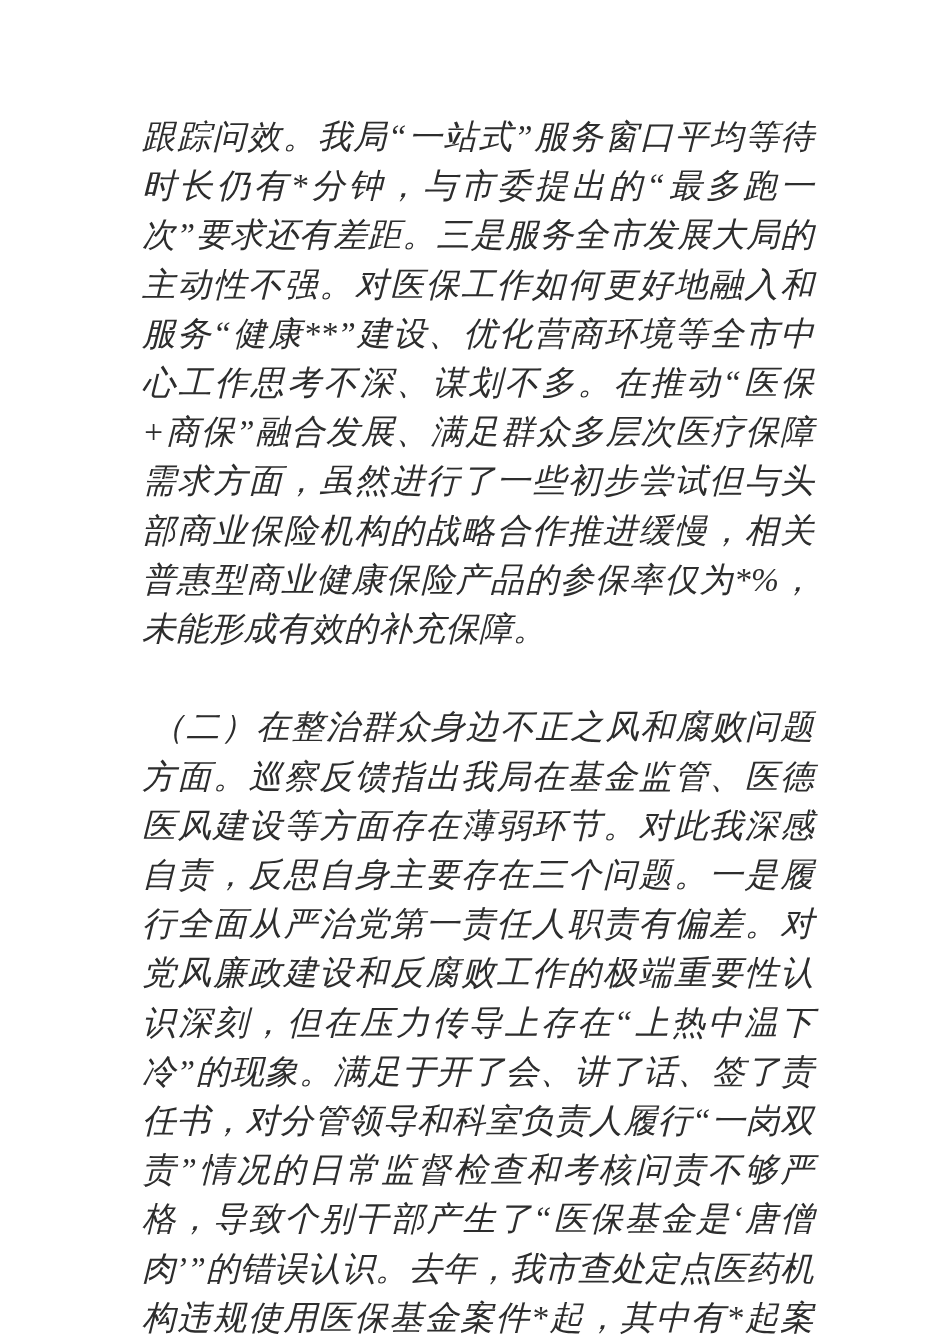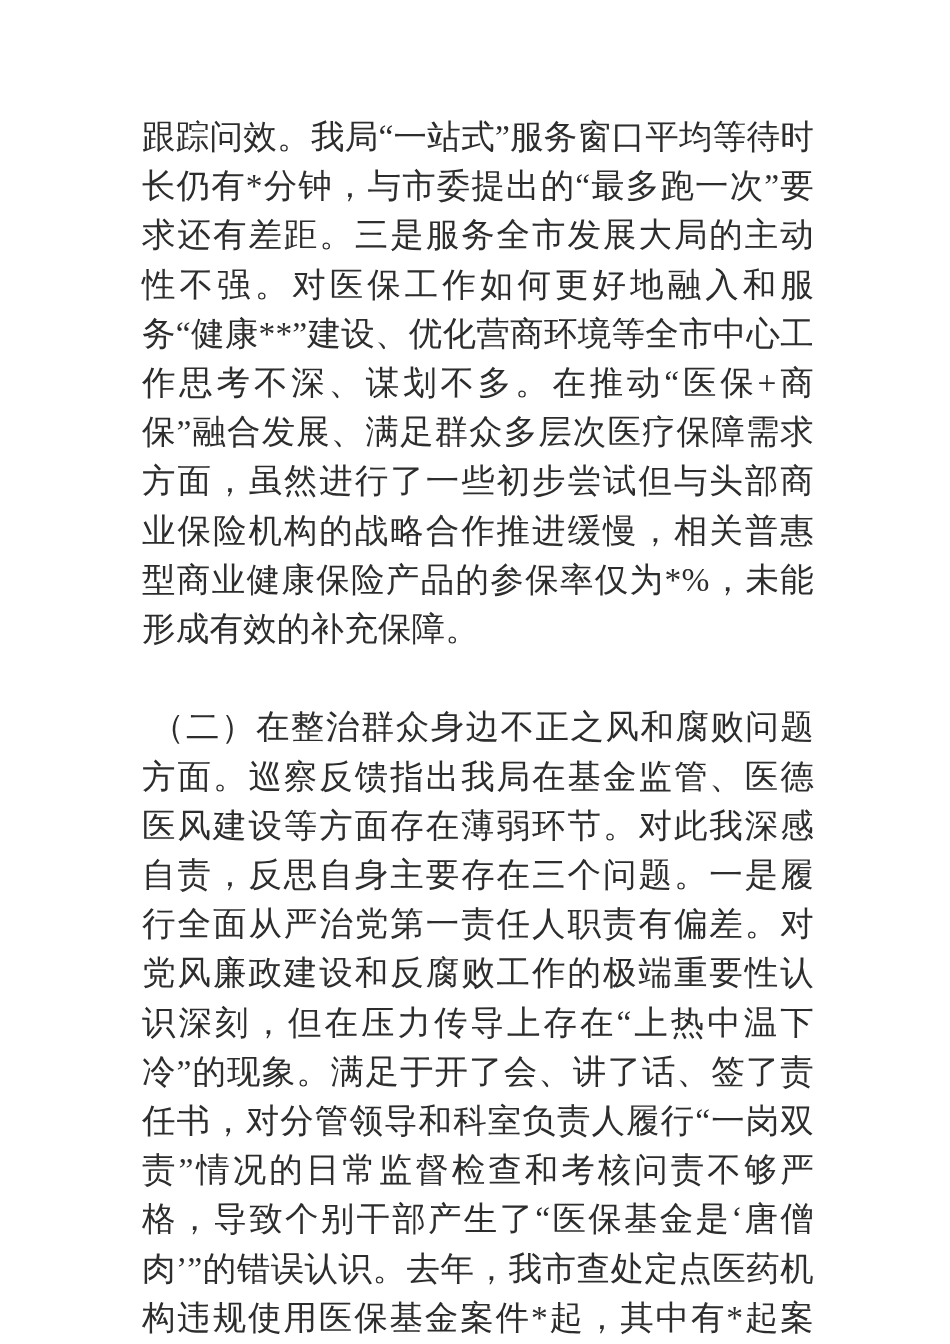--- a/index.html
+++ b/index.html
@@ -31,20 +31,21 @@
   .para {
     margin: 0;
     color: #2d2d2d;
     font-size: 33.5px;
     line-height: 49.2px;
     letter-spacing: 0.2px;
     text-align: justify;
     text-justify: inter-ideograph;
     word-break: break-all;
     font-weight: 400;
+    font-style: italic;
     -webkit-font-smoothing: antialiased;
   }
 
   .para + .para {
     margin-top: 49.2px;
   }
 
   .para.indent {
     text-indent: 9px;
   }

